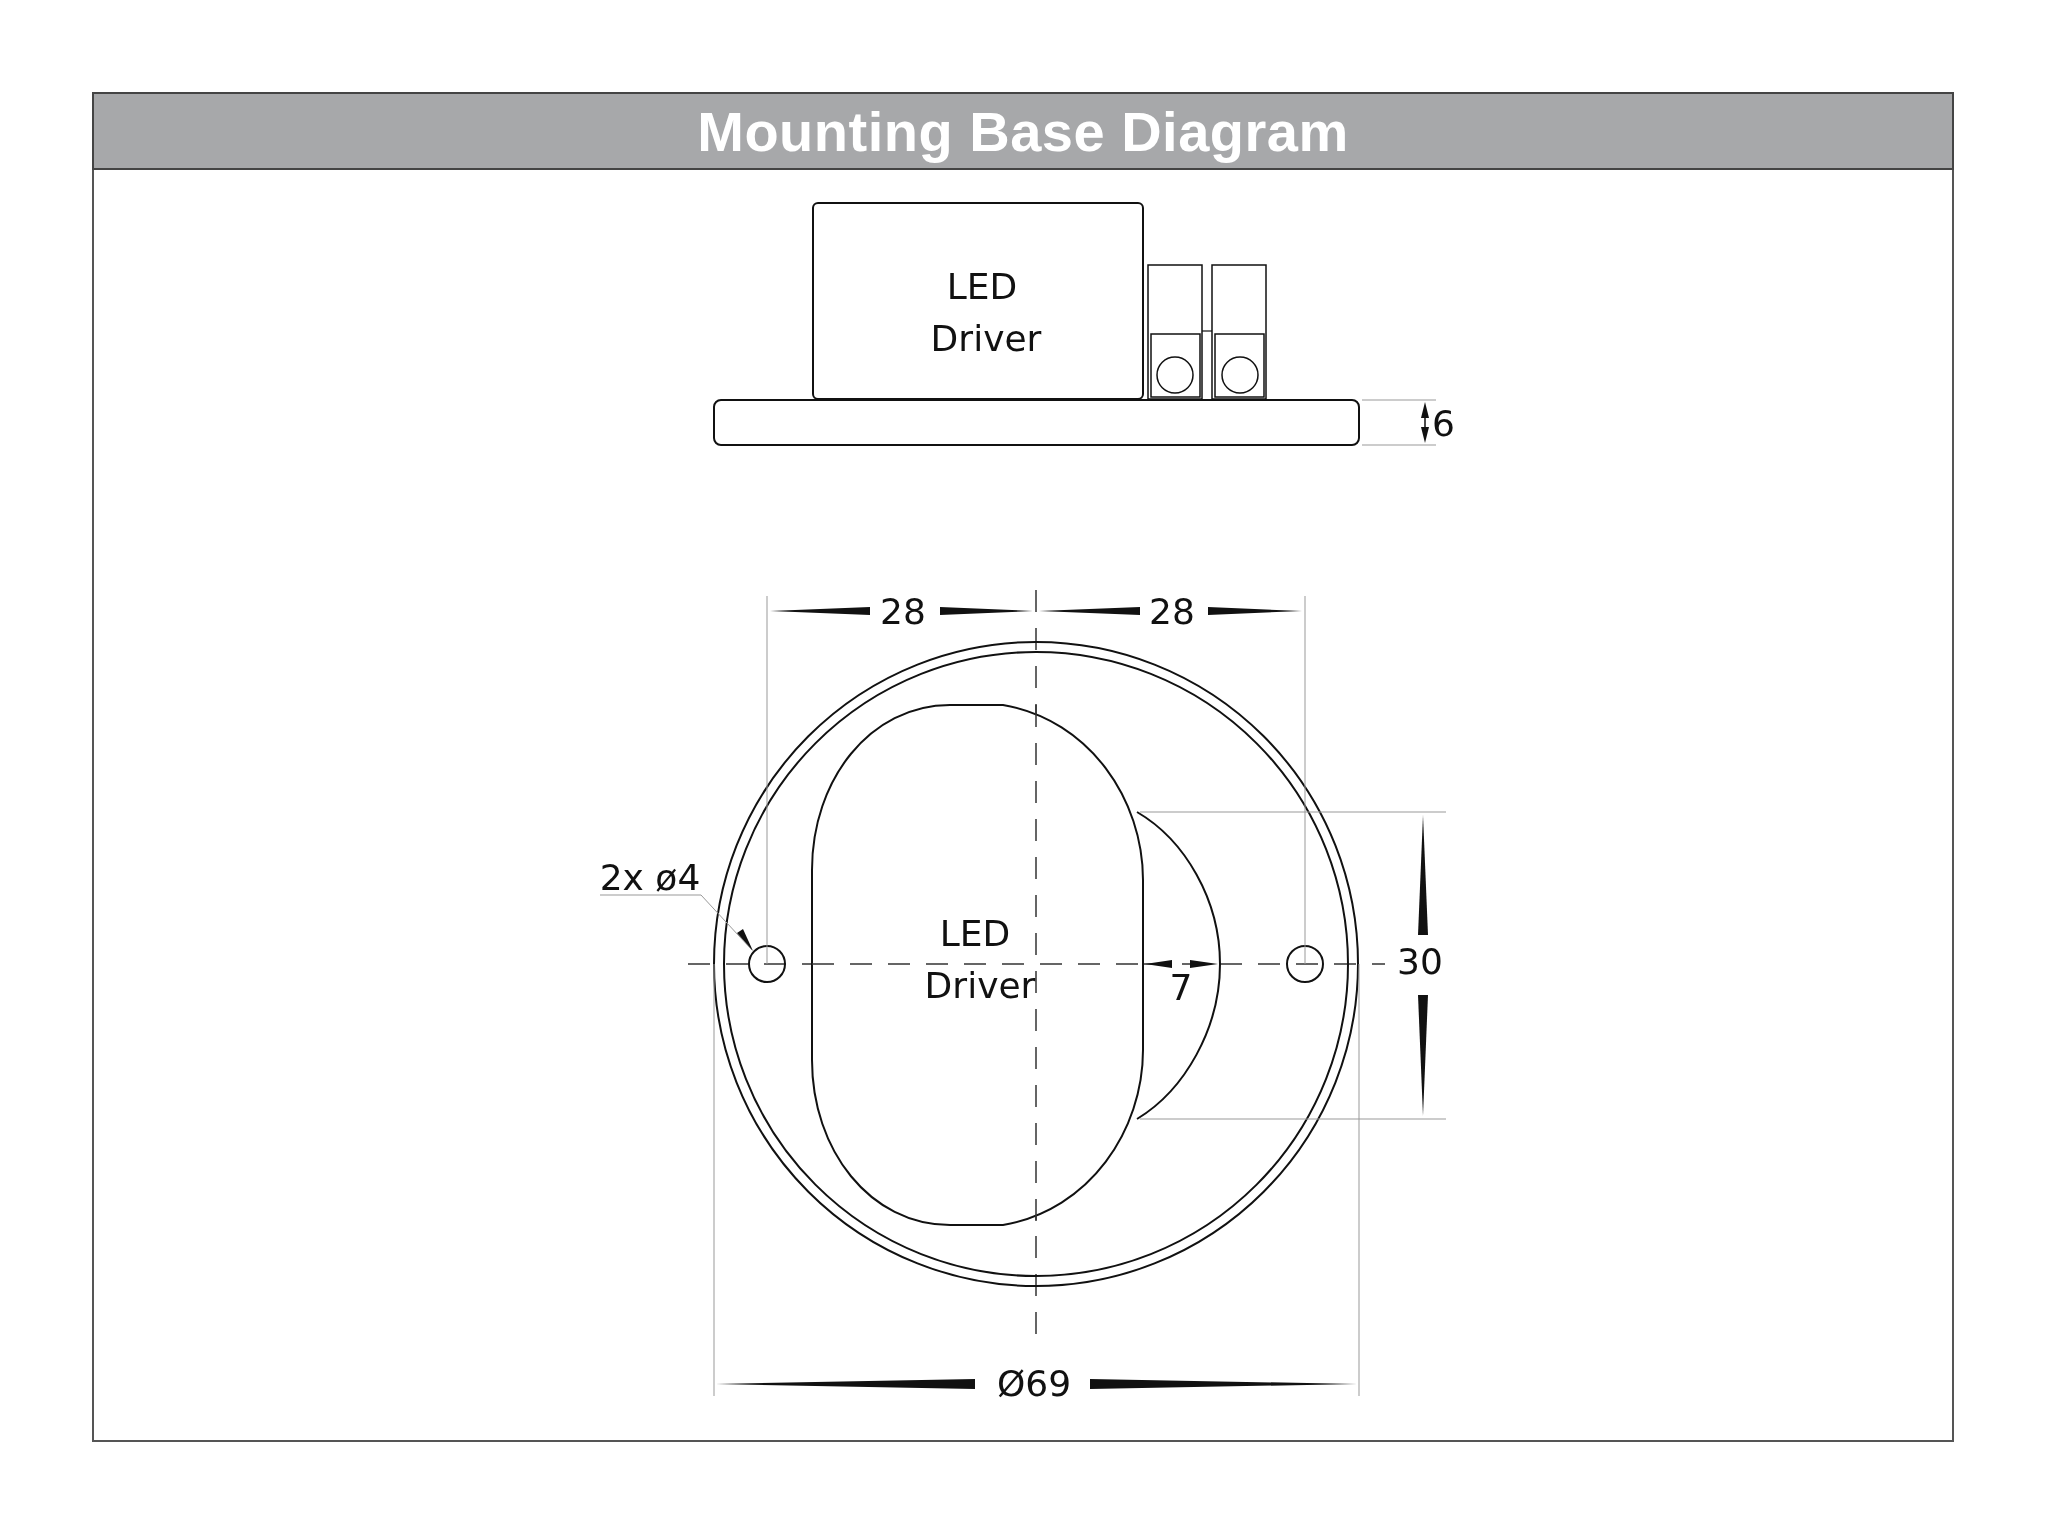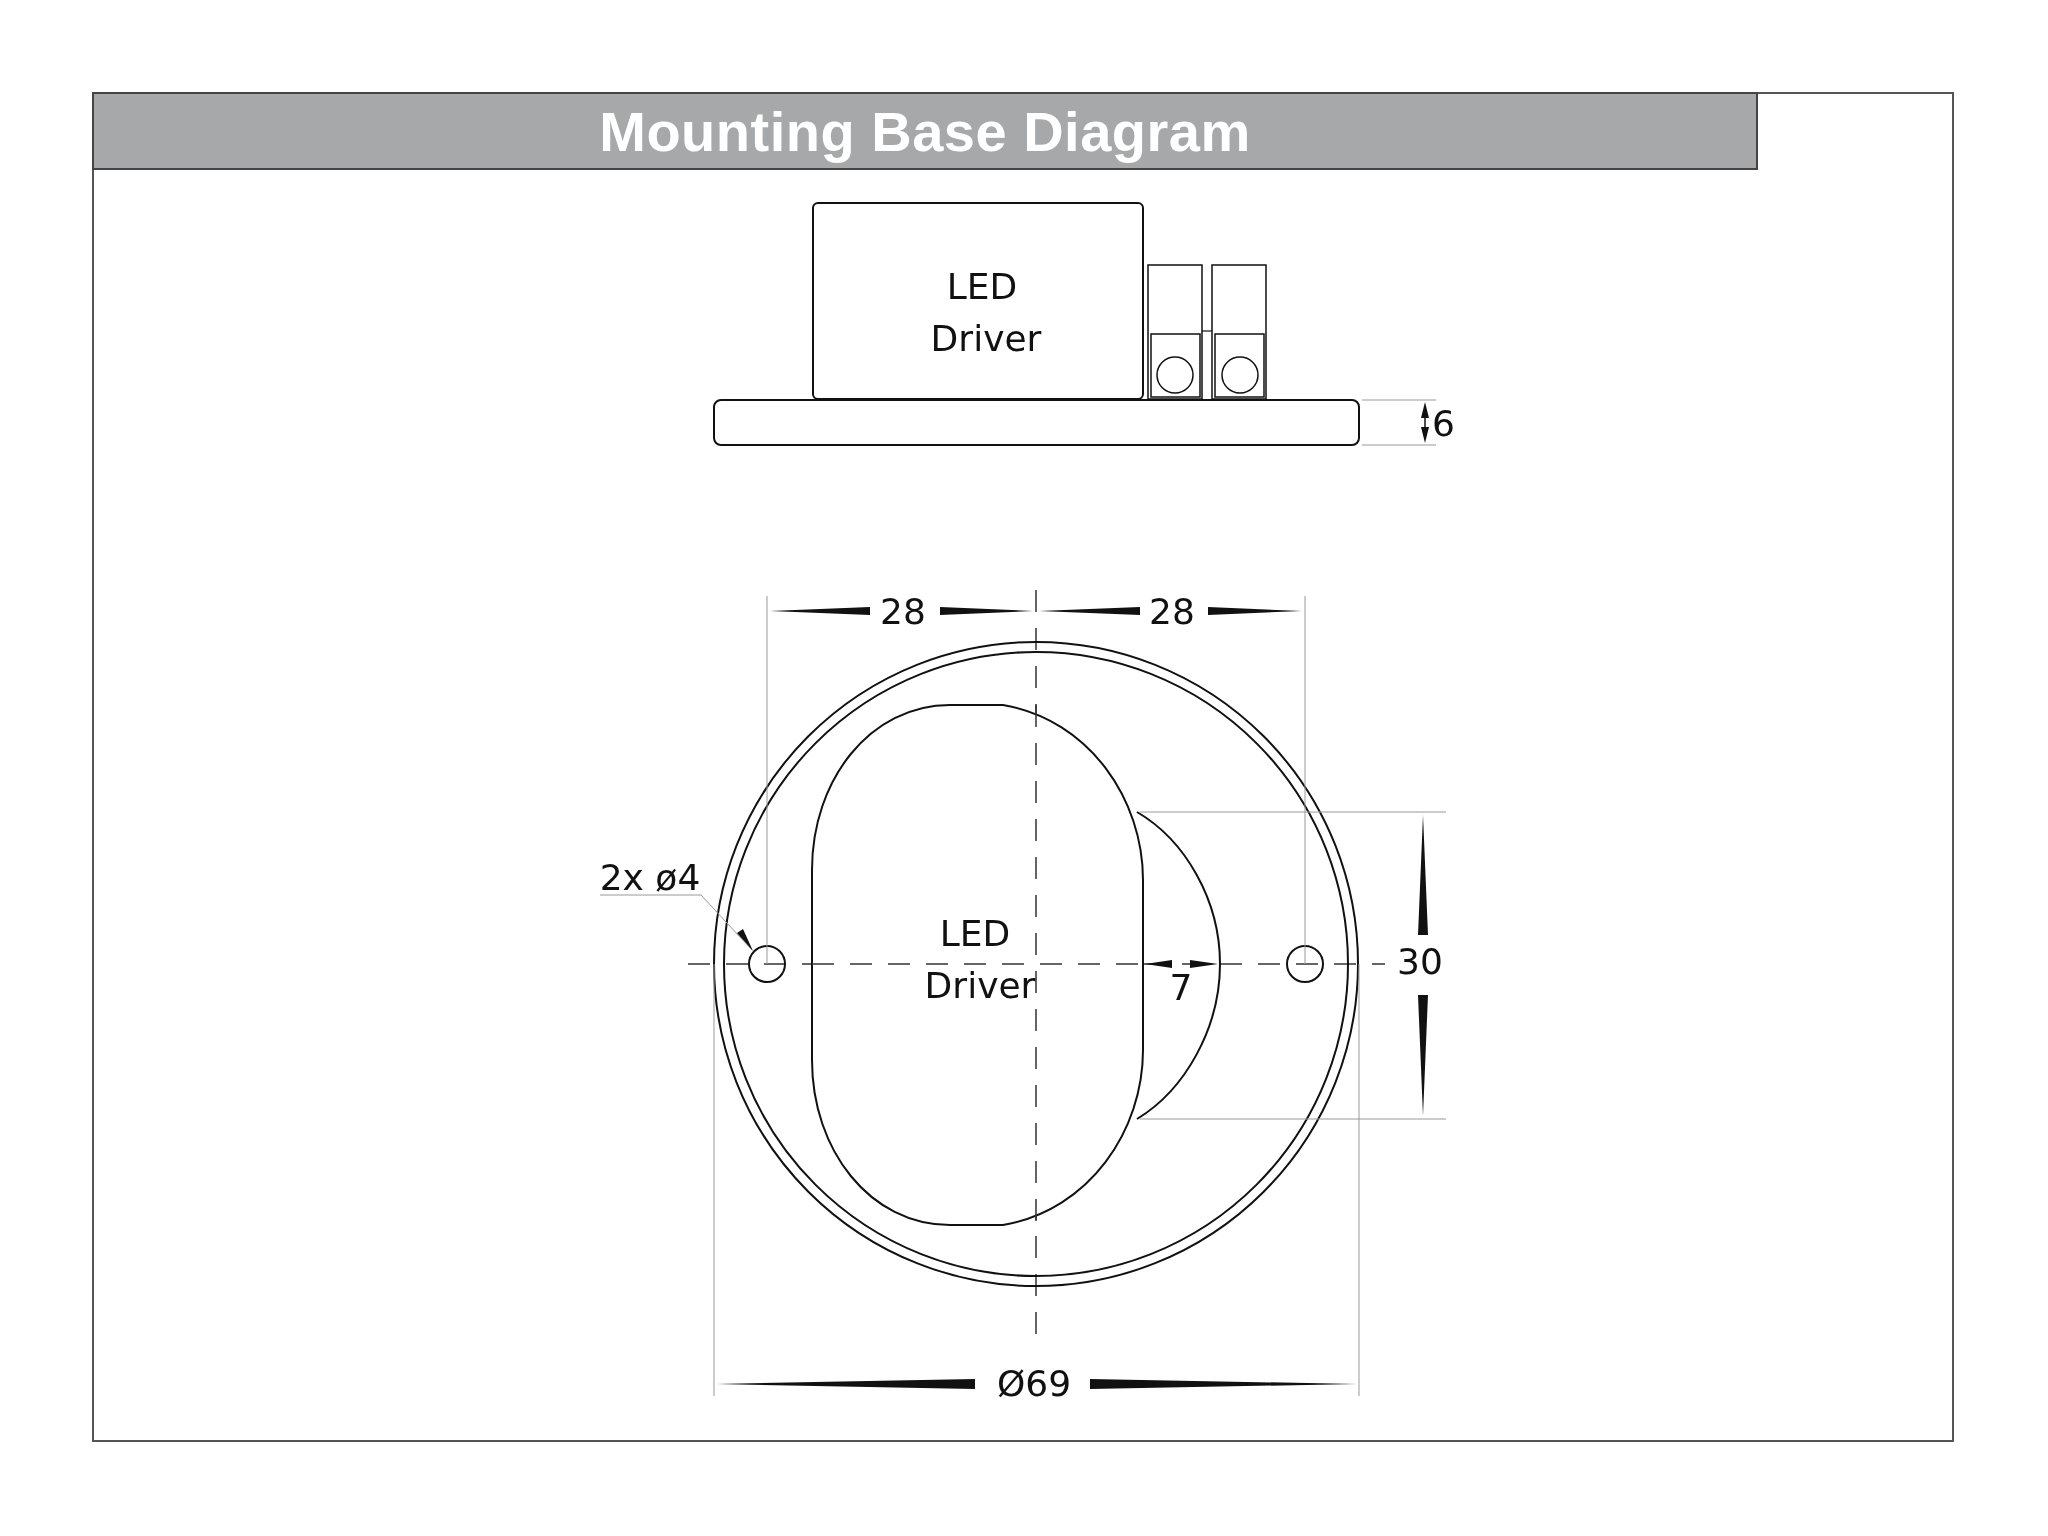--- a/index.html
+++ b/index.html
@@ -1,18 +1,18 @@
 <!DOCTYPE html>
 <html><head>
 <meta charset="utf-8">
 <style>
   html, body { margin:0; padding:0; background:#ffffff; }
   body { width:2048px; height:1536px; position:relative; overflow:hidden; font-family:"Liberation Sans", "DejaVu Sans", sans-serif; }
   #frame { position:absolute; left:92px; top:92px; width:1862px; height:1350px; border:2px solid #555; box-sizing:border-box; }
-  #header { position:absolute; left:92px; top:92px; width:1666px; height:78px; background:#a7a8aa; border:2px solid #444; box-sizing:border-box; display:flex; align-items:center; justify-content:center; }
+  #header { position:absolute; left:92px; top:92px; width:1862px; height:78px; background:#a7a8aa; border:2px solid #444; box-sizing:border-box; display:flex; align-items:center; justify-content:center; }
   #title { color:#ffffff; font-weight:bold; font-size:56px; letter-spacing:0.5px; font-family:"Liberation Sans", sans-serif; }
   svg { position:absolute; left:0; top:0; }
   .lbl { font-family:"DejaVu Sans", sans-serif; font-size:36px; fill:#111; }
   .dim { font-family:"DejaVu Sans", sans-serif; font-size:36px; fill:#111; }
 </style>
 </head>
 <body>
 
 <div id="frame"></div>
 <div id="header">

